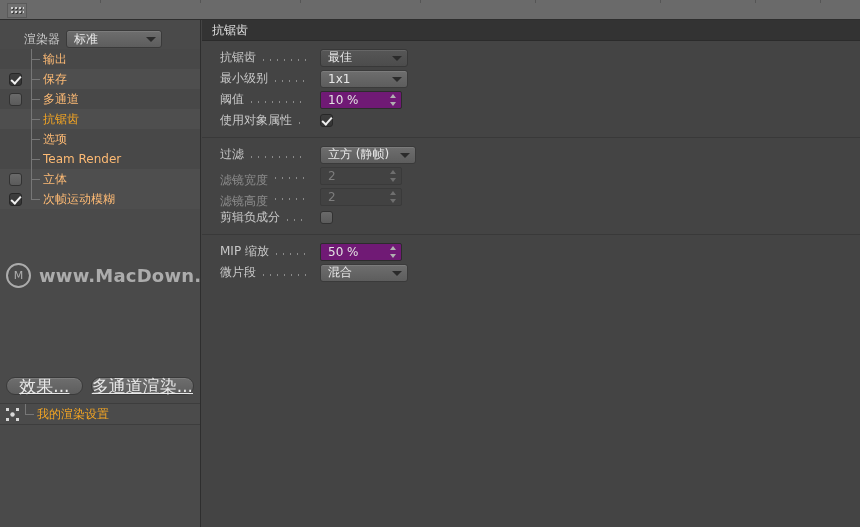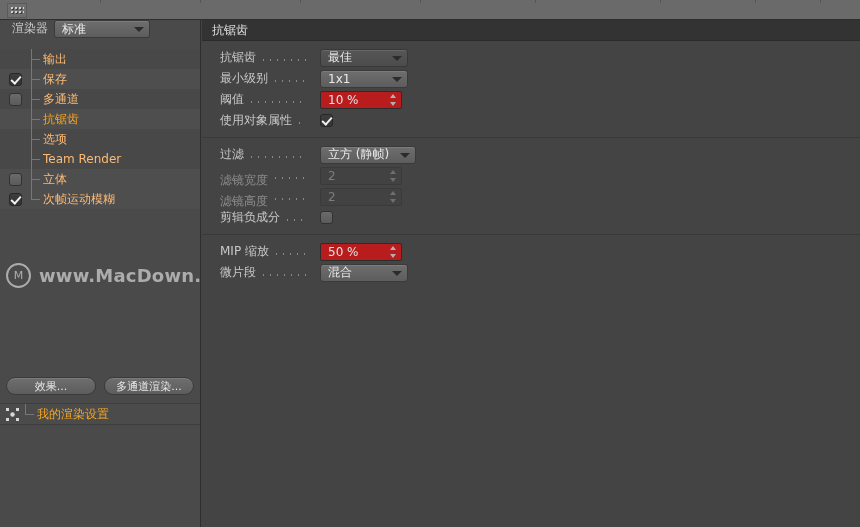--- a/index.html
+++ b/index.html
@@ -48,22 +48,22 @@
   .sidebar {
     position: absolute; left: 0; top: 20px;
     width: 201px; height: 507px;
     background: #4a4a4a;
     border-right: 1px solid #2e2e2e;
     box-sizing: border-box;
   }
   .renderer-row {
     position: absolute; left: 0; top: 0;
     width: 200px; height: 28px;
-    display: flex; align-items: flex-start;
-    padding-left: 12px;
+    display: flex; align-items: flex-end;
+    padding-left: 24px;
     box-sizing: border-box;
     font-family: Liberation Mono, monospace;
   }
   .renderer-label {
     font-size: 12px; color: #c9c9c9;
     margin-right: 6px;
     white-space: nowrap;
   }
 
   
@@ -186,23 +186,24 @@
     box-sizing: border-box;
   }
   .btn {
     flex: 1;
     height: 18px;
     background: linear-gradient(#6e6e6e, #5d5d5d);
     border: 1px solid #3a3a3a;
     border-radius: 9px;
     box-sizing: border-box;
     display: flex; align-items: center; justify-content: center;
-    font-size: 11px; color: #e8e8e8;
+    font-size: 17px; color: #e8e8e8;
     white-space: nowrap;
     box-shadow: inset 0 1px 0 rgba(255,255,255,0.10);
+    text-decoration: underline;
   }
 
   .preset-row {
     position: absolute; left: 0; top: 383px;
     width: 200px; height: 20px;
     display: flex; align-items: center;
     border-top: 1px solid #3d3d3d;
     border-bottom: 1px solid #3d3d3d;
     background: #4b4b4b;
   }
@@ -282,21 +283,21 @@
     flex: 0 0 90px;
     display: flex; align-items: center;
     overflow: hidden;
   }
 
   
   .numf {
     position: relative;
     height: 18px;
     width: 82px;
-    background: #b91c1c;
+    background: #701a75;
     border: 1px solid #2c2c2c;
     border-radius: 2px;
     box-sizing: border-box;
     display: flex; align-items: center;
     padding: 0 14px 0 7px;
     font-size: 12px; color: #e2e2e2;
   }
   .numf.dis { color: #7d7d7d; background: #424242; border-color: #3a3a3a; }
   .spin {
     position: absolute; right: 4px; top: 50%;

